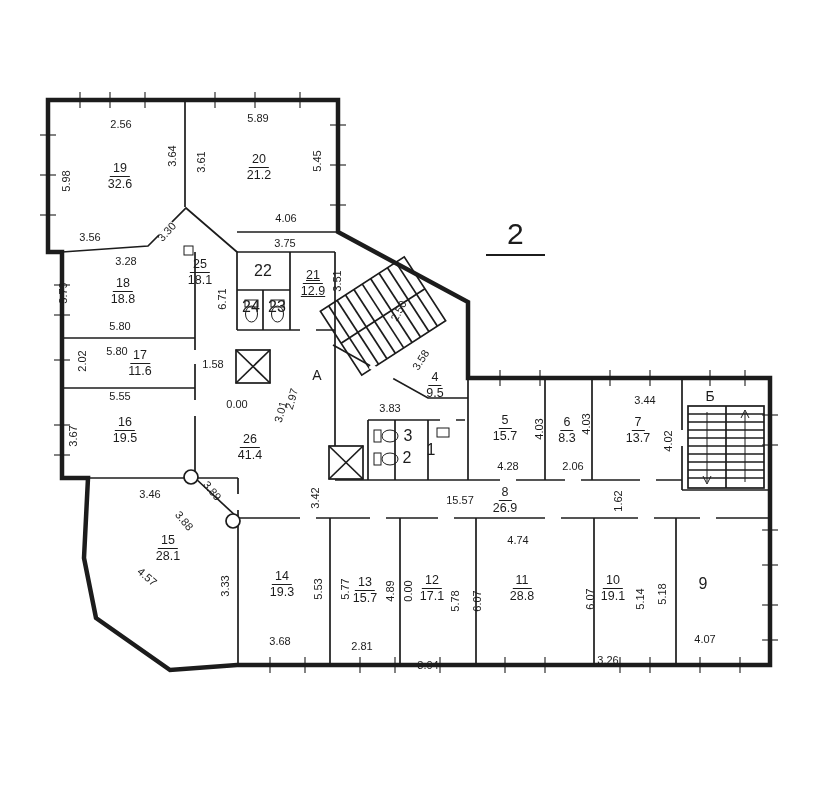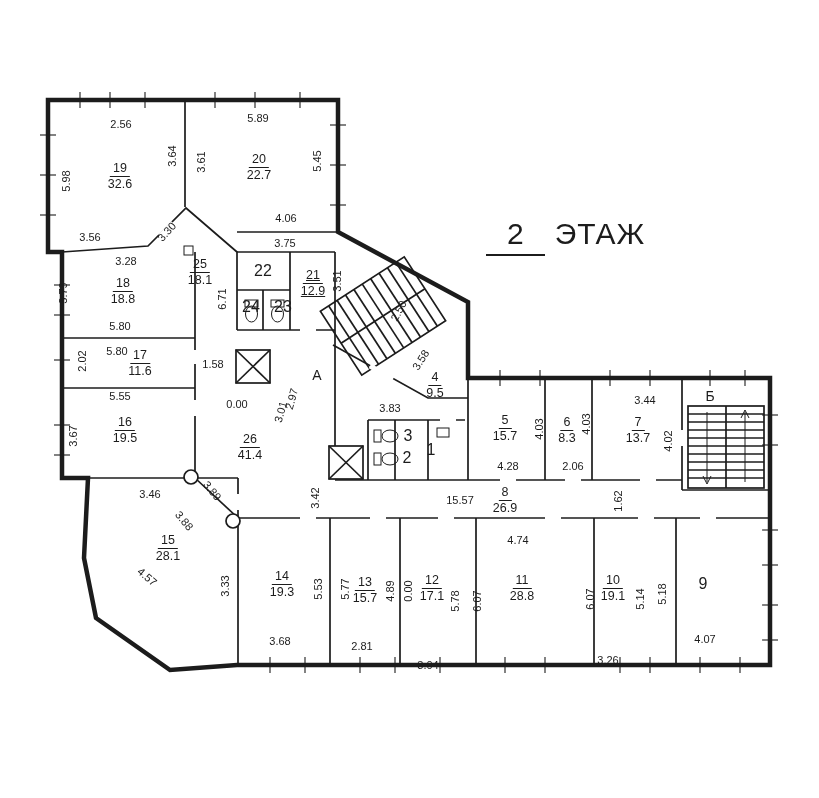--- a/index.html
+++ b/index.html
@@ -202,47 +202,46 @@
       <line x1="300" y1="330" x2="316" y2="330"></line>
       <line x1="370" y1="366" x2="393" y2="379"></line>
       <line x1="682" y1="430" x2="682" y2="446"></line>
       <line x1="160" y1="236" x2="173" y2="223"></line>
       <line x1="440" y1="420" x2="456" y2="420"></line>
     </g>
   </svg>
 
   <div class="title">
     <span class="tnum">2</span>
-    <span class="tword">ЭТАЖ</span>
   </div>
 
   <div class="labels">
       <div class="room-label" style="left: 120px; top: 161px;">
         <span class="rnum u">19</span>
         <span class="rarea">32.6</span>
       </div>
       <div class="room-label" style="left: 259px; top: 152px;">
         <span class="rnum u">20</span>
-        <span class="rarea">22.7</span>
+        <span class="rarea">21.2</span>
       </div>
       <div class="room-label" style="left: 200px; top: 257px;">
         <span class="rnum u">25</span>
         <span class="rarea">18.1</span>
       </div>
       <div class="room-label solo" style="left: 263px; top: 263px;">
         <span class="rnum">22</span>
       </div>
       <div class="room-label" style="left: 313px; top: 268px; text-decoration: underline;">
         <span class="rnum u">21</span>
         <span class="rarea">12.9</span>
       </div>
       <div class="room-label solo" style="left: 251px; top: 299px;">
         <span class="rnum">24</span>
       </div>
-      <div class="room-label solo" style="left: 283px; top: 299px;">
+      <div class="room-label solo" style="left: 277px; top: 299px;">
         <span class="rnum">23</span>
       </div>
       <div class="room-label" style="left: 123px; top: 276px;">
         <span class="rnum u">18</span>
         <span class="rarea">18.8</span>
       </div>
       <div class="room-label" style="left: 140px; top: 348px;">
         <span class="rnum u">17</span>
         <span class="rarea">11.6</span>
       </div>

